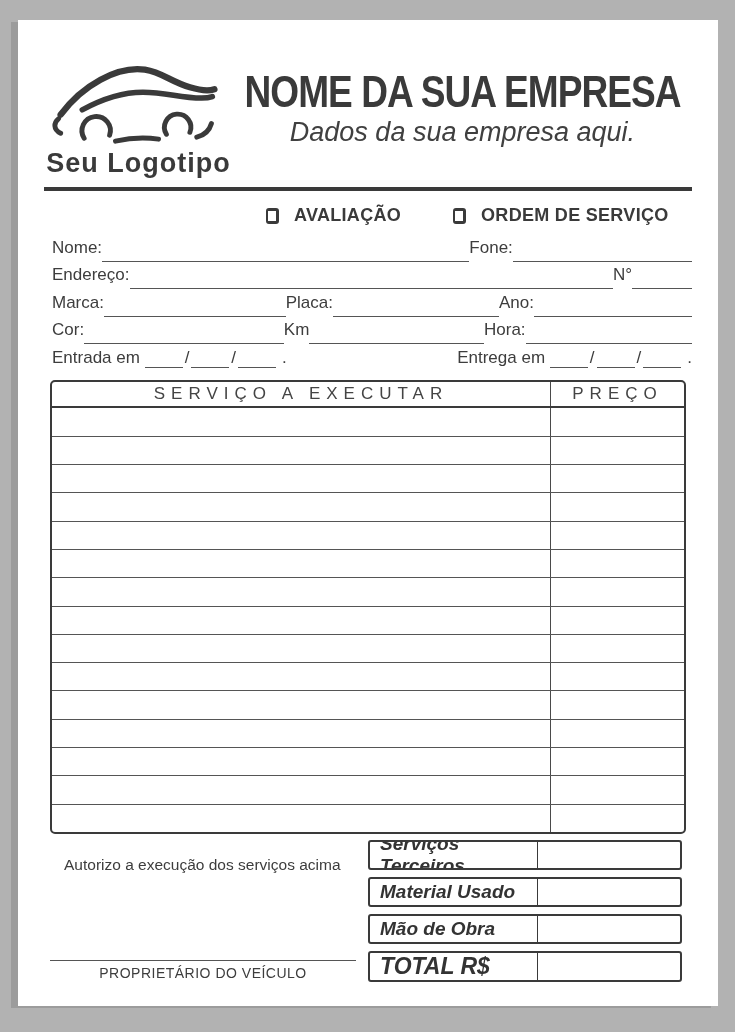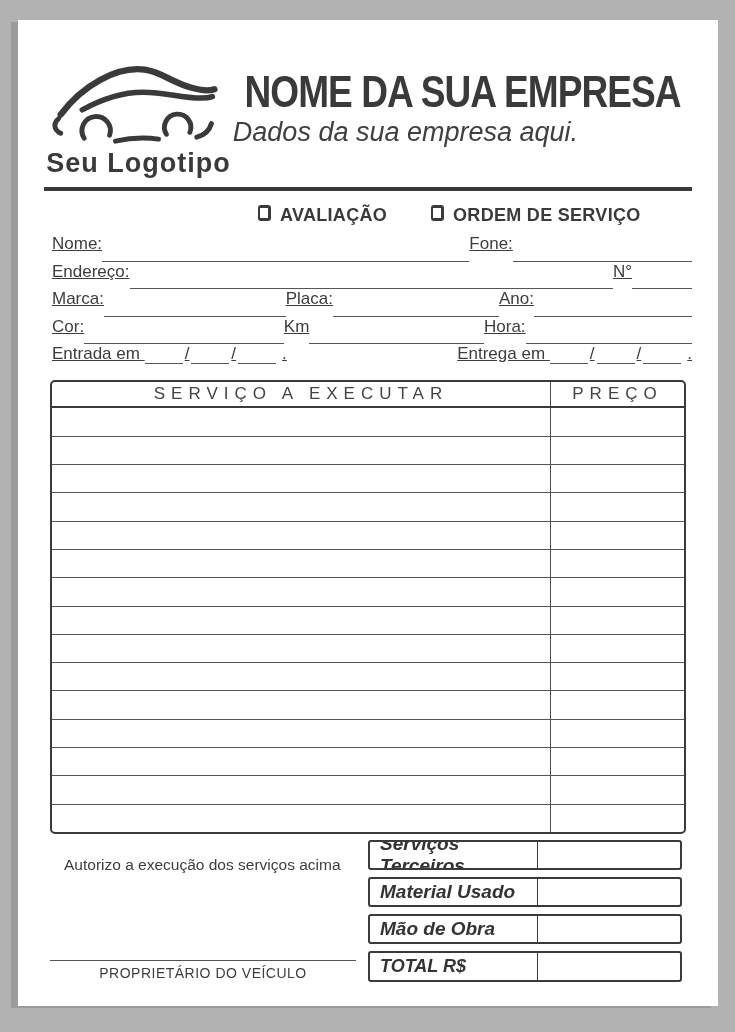--- a/index.html
+++ b/index.html
@@ -18,45 +18,45 @@
     background: #ffffff;
     box-shadow: -7px 2px 0 rgba(0,0,0,0.12);
   }
   .content { padding: 0 26px; }
 
   
   .header { display: flex; padding-top: 28px; align-items: flex-start; }
   .logo-block { width: 212px; text-align: center; padding-top: 6px; }
   .logo-block svg { display: block; margin: 0 auto; }
   .logo-text { font-size: 27px; font-weight: bold; letter-spacing: 1px; margin-top: 0px; color: #3a3a3a; }
-  .company-block { flex: 1; padding-top: 22px; }
+  .company-block { flex: 1; text-align: center; padding-top: 22px; }
   .company-name {
     font-size: 39px; font-weight: bold; letter-spacing: -1px;
     transform: scale(0.95, 1.12); transform-origin: center; white-space: nowrap;
   }
   .company-tagline { font-size: 27px; font-style: italic; margin-top: 3px; color: #404040; }
 
   .rule { height: 4px; background: #3a3a3a; margin-top: 8px; }
 
   
   .check-row {
     display: flex; gap: 44px; align-items: center;
     padding-left: 214px; margin-top: 14px;
     font-weight: bold; font-size: 18px; letter-spacing: 0.3px;
   }
-  .check-item { display: flex; gap: 9px; cursor: pointer; }
+  .check-item { display: flex; align-items: center; gap: 15px; cursor: pointer; margin-left: 8px; }
   .checkbox {
     width: 13px; height: 16px; display: inline-block;
     border: 3px solid #3a3a3a; border-left-width: 2px;
     border-radius: 3px; background: #fff;
   }
 
   
   .fields { margin-top: 8px; padding-left: 8px; font-size: 17px; color: #3d3d3d; }
-  .frow { display: flex; align-items: flex-start; height: 27.5px; text-decoration: underline; }
+  .frow { display: flex; align-items: center; height: 27.5px; }
   .fline { border-bottom: 1.5px solid #555; align-self: stretch; }
   .g205 { flex: 2.05; } .g100 { flex: 1; } .g115 { flex: 1.15; } .g105 { flex: 1.05; } .g120 { flex: 1.2; }
   .w60 { width: 60px; }
   .flabel { white-space: pre; }
   .dgroup { display: flex; align-items: flex-end; }
   .dseg { width: 38px; border-bottom: 1.5px solid #555; align-self: stretch; }
   .dslash { padding: 0 2px; }
   .ddot { padding-left: 6px; }
   .frow.dates { justify-content: space-between; }
 
@@ -91,21 +91,21 @@
     display: flex; align-items: stretch; overflow: hidden; background: #fff;
   }
   .slabel {
     width: 168px; padding-left: 10px;
     font-weight: bold; font-style: italic; font-size: 19px;
     border-right: 1.5px solid #3a3a3a;
     display: flex; align-items: center; color: #333;
   }
   .sval { flex: 1; }
   .sbox.total { height: 31px; }
-  .sbox.total .slabel { font-size: 18px; font-style: italic; }
+  .sbox.total .slabel { font-size: 23px; font-style: italic; }
 </style>
 </head>
 <body>
 
 <div class="page">
   <div class="content">
 
     <div class="header">
       <div class="logo-block">
         <svg width="188" height="94" viewBox="0 0 190 96" fill="none">

